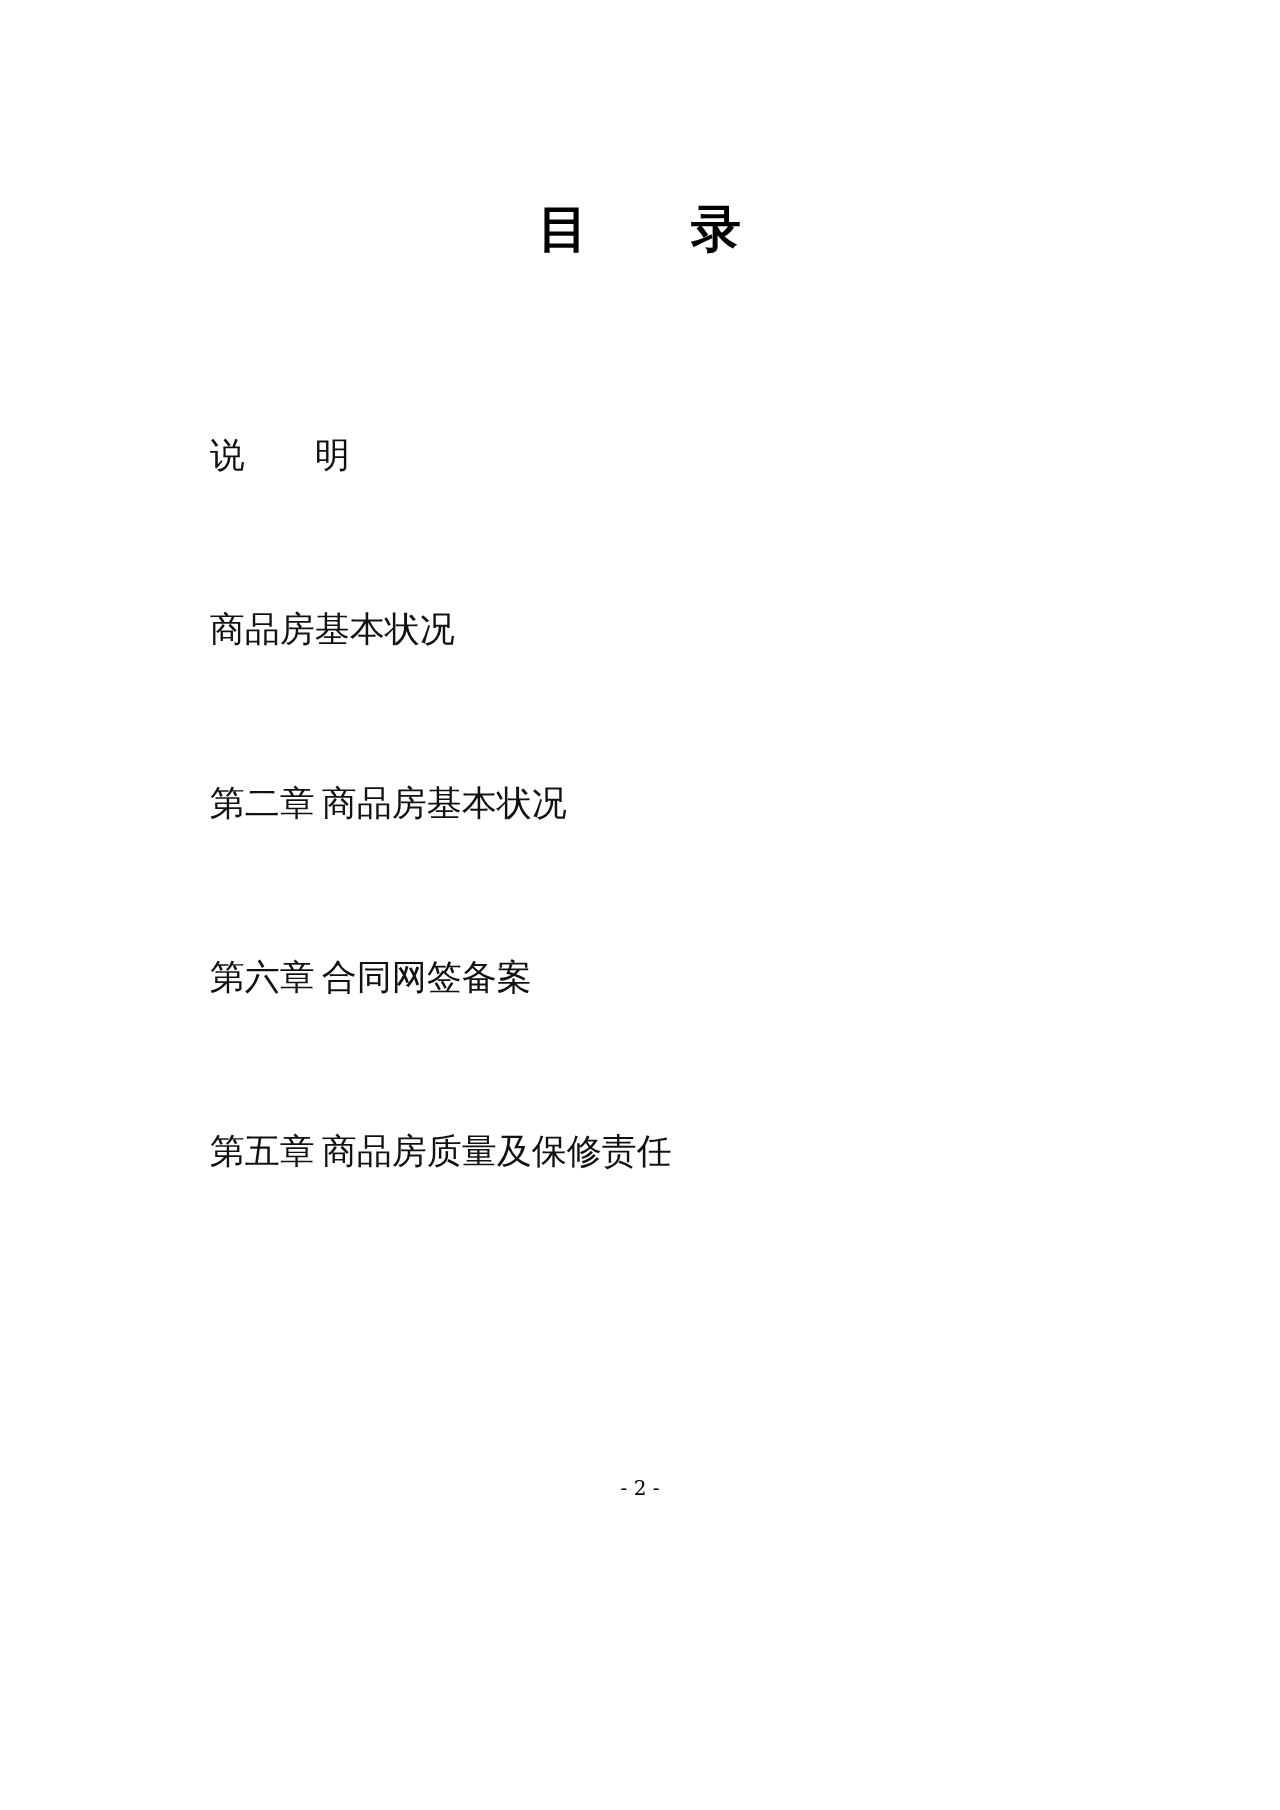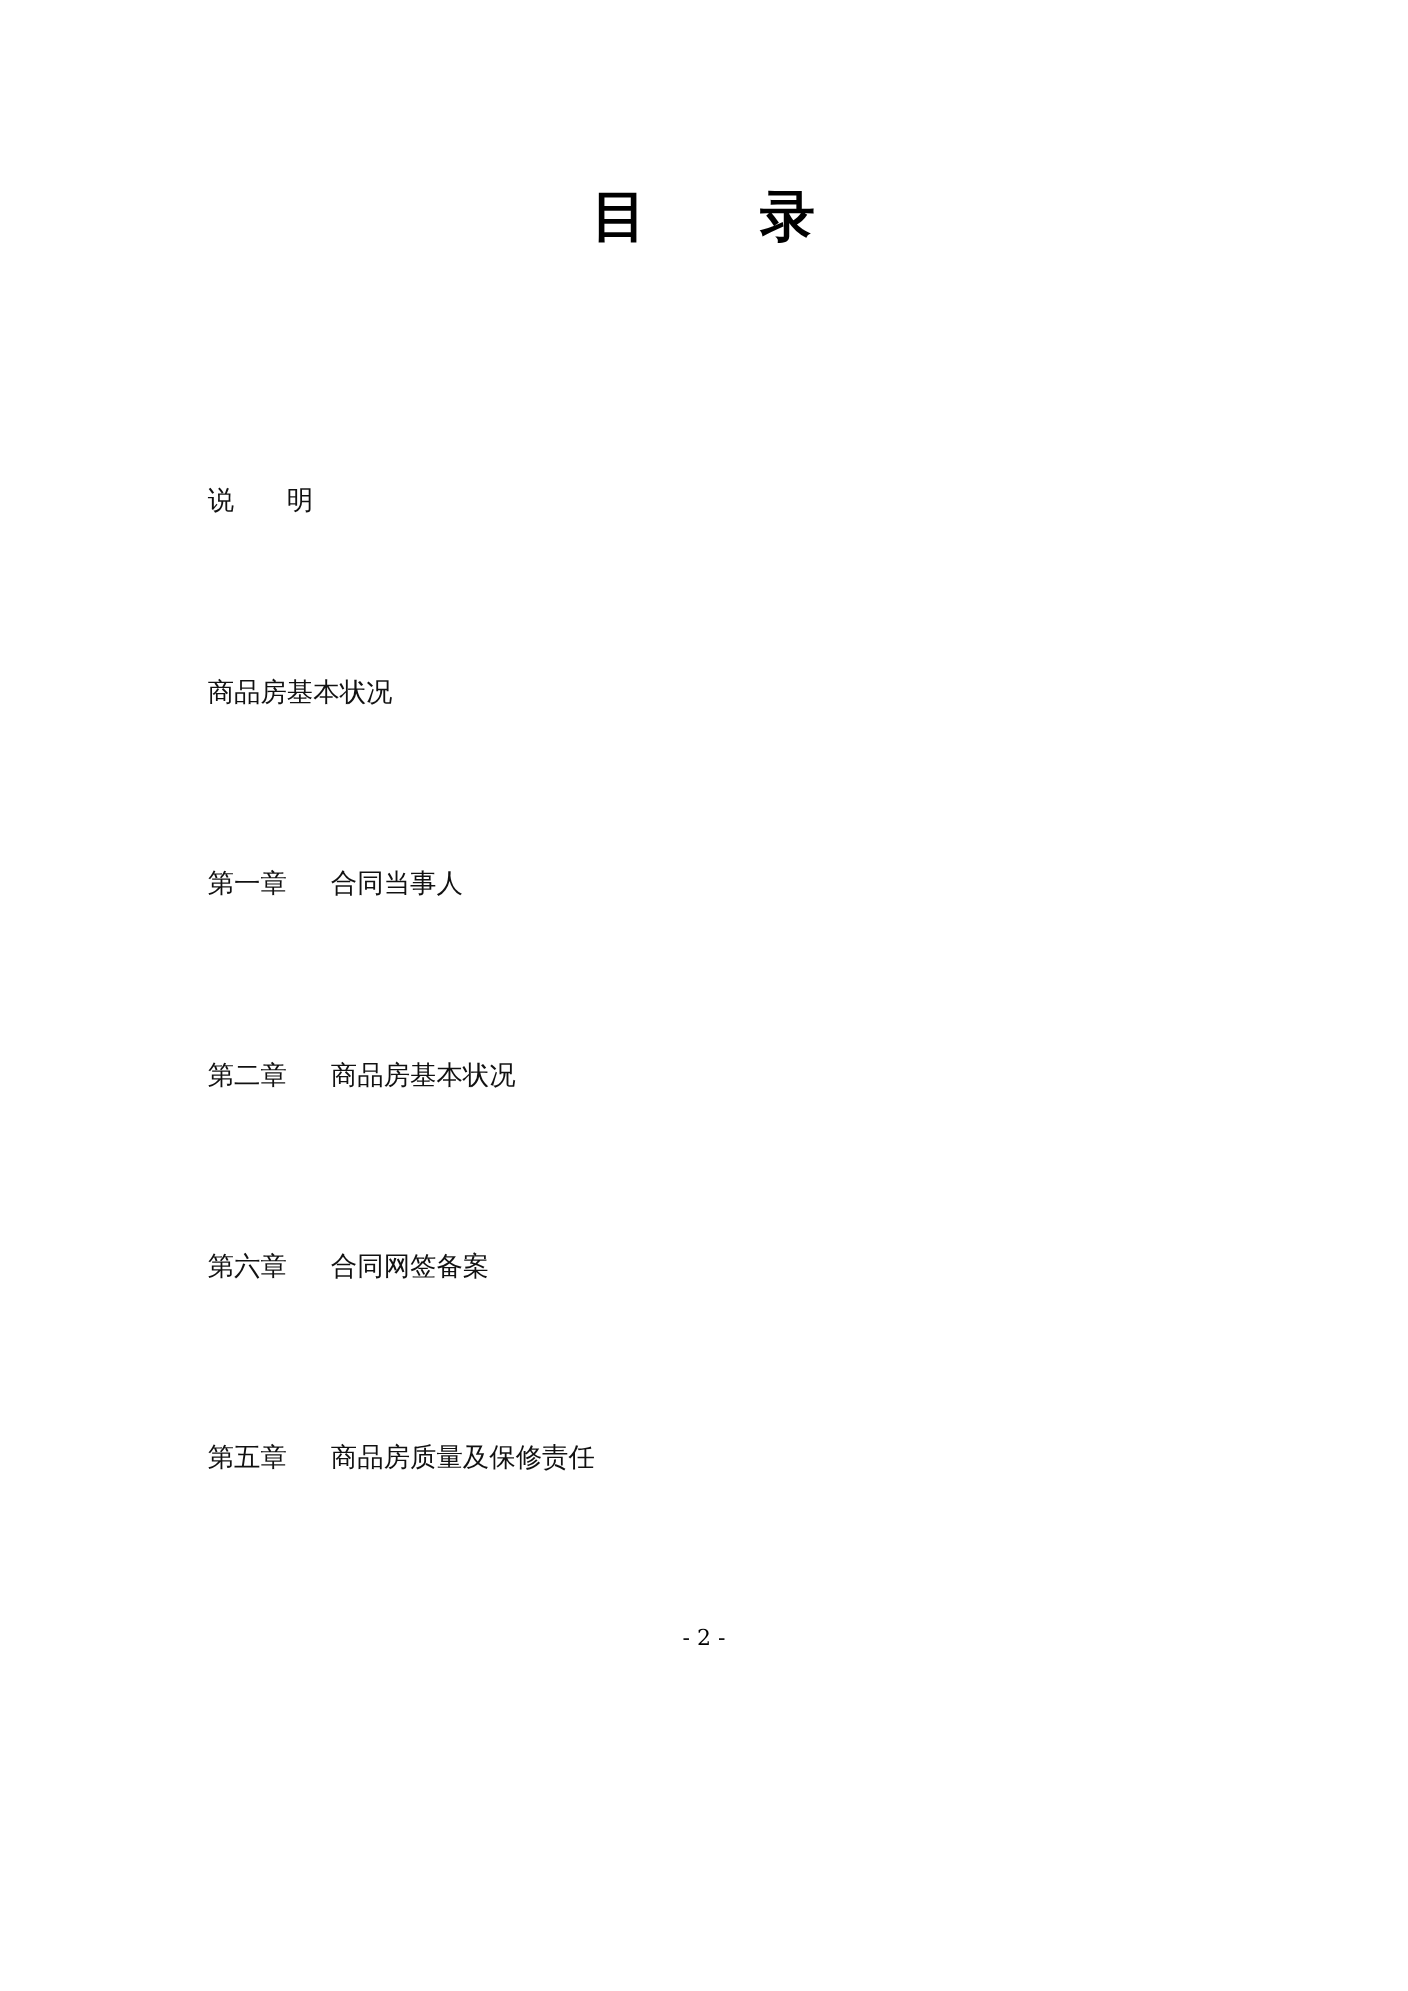--- a/index.html
+++ b/index.html
@@ -16,38 +16,38 @@
     overflow: hidden;
   }
   .page {
     position: relative;
     width: 1280px;
     height: 1810px;
     box-sizing: border-box;
   }
   .doc-title {
     position: absolute;
-    top: 172px;
+    top: 204px;
     left: 0;
     width: 1280px;
     text-align: center;
     font-size: 50px;
     font-weight: 600;
     letter-spacing: 0.02em;
     line-height: 1;
     font-family: "DejaVu Serif", "Liberation Serif", serif;
   }
   .toc {
     position: absolute;
     top: 368px;
     left: 143px;
     width: 900px;
   }
   .toc-entry {
-    font-size: 24px;
+    font-size: 35px;
     line-height: 58px;
     white-space: pre;
     font-family: "DejaVu Serif", "Liberation Serif", serif;
     color: #111;
   }
   .toc-entry .chapter {
     display: inline-block;
     min-width: 112px;
   }
   .toc-entry .label {
@@ -77,23 +77,20 @@
   <div class="toc">
 
     <div class="toc-entry plain">
       <span class="label">说　　明</span>
     </div>
 
     <div class="toc-entry plain">
       <span class="label">商品房基本状况</span>
     </div>
 
-    <div class="toc-entry">
-      <span class="chapter">第一章</span><span class="label">合同当事人</span>
-    </div>
 
     <div class="toc-entry">
       <span class="chapter">第二章</span><span class="label">商品房基本状况</span>
     </div>
 
 
 
     <div class="toc-entry">
       <span class="chapter">第六章</span><span class="label">合同网签备案</span>
     </div>

